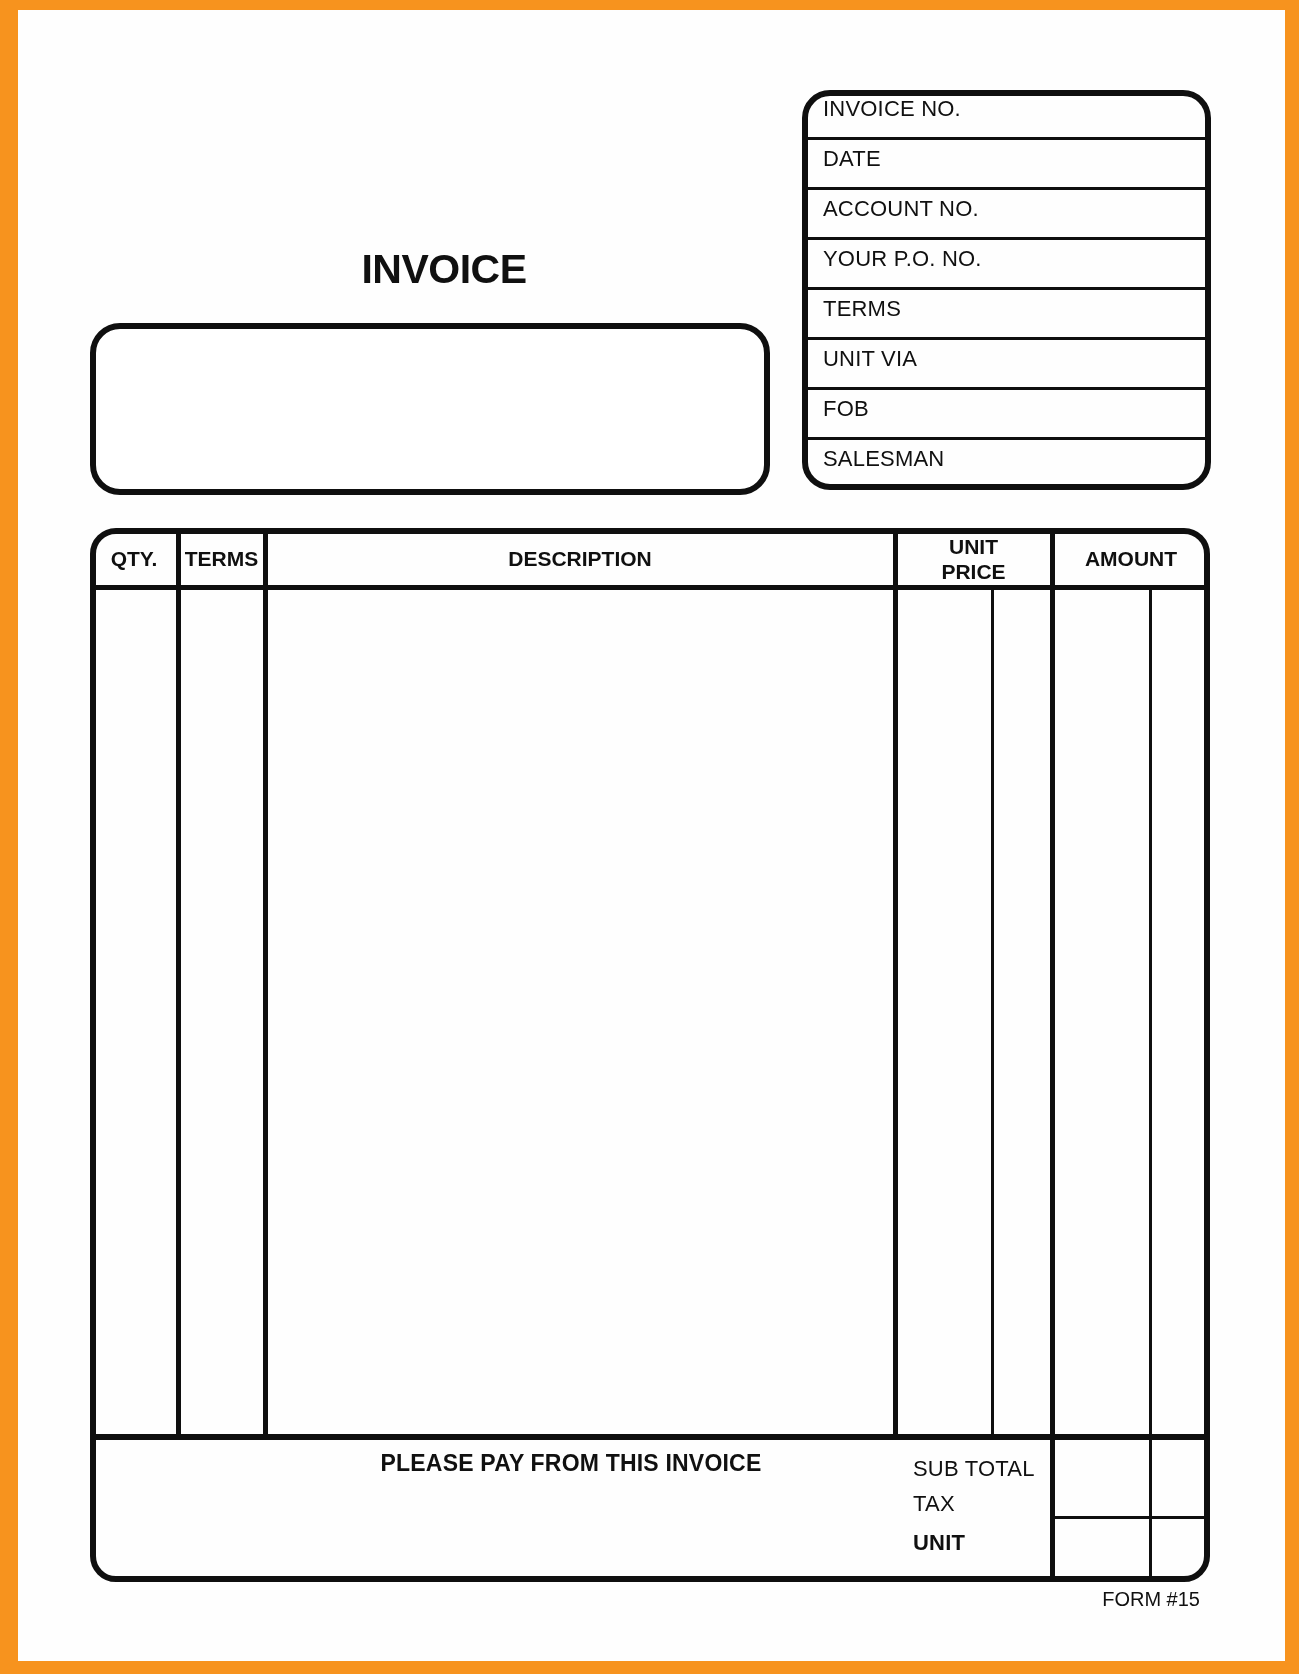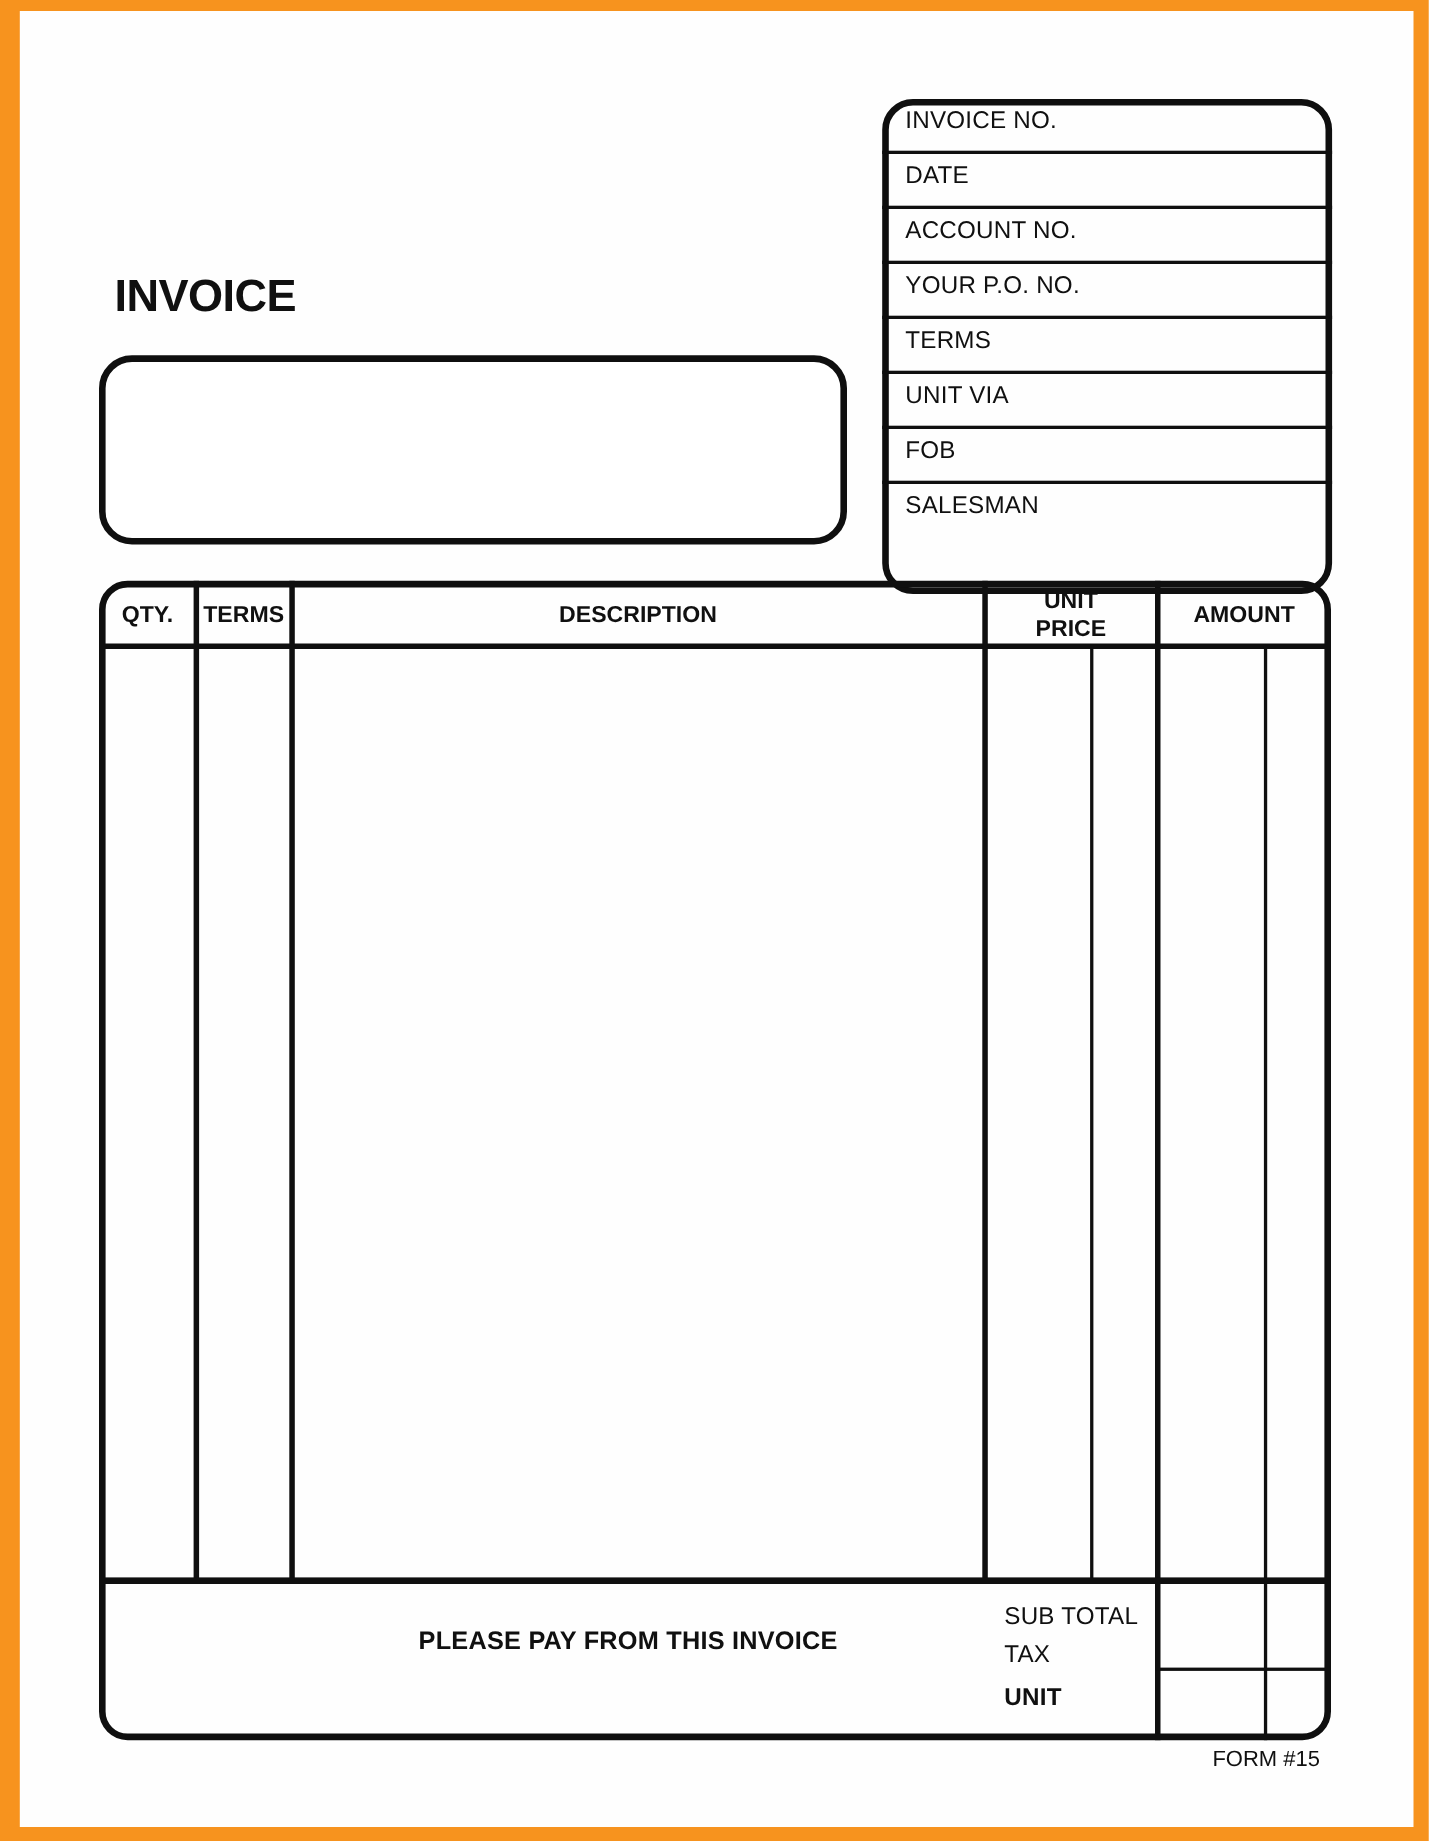--- a/index.html
+++ b/index.html
@@ -17,31 +17,32 @@
     position: absolute; inset: 0;
     border-style: solid;
     border-color: #f7931e;
     border-width: 10px 14px 13px 18px;
     box-sizing: border-box;
     pointer-events: none;
     z-index: 50;
   }
   .title {
     position: absolute; left: 104px; top: 246px; width: 680px;
+    text-align: center;
     font-size: 41px; font-weight: bold; letter-spacing: -0.5px;
   }
   
   .addr-box {
     position: absolute; left: 90px; top: 323px; width: 680px; height: 172px;
     border: 6px solid #0f0f0f; border-radius: 30px; box-sizing: border-box;
     background: #fff;
   }
   
   .info-box {
-    position: absolute; left: 802px; top: 90px; width: 409px; height: 450px;
+    position: absolute; left: 802px; top: 90px; width: 409px; height: 400px;
   }
   .info-frame {
     position: absolute; inset: 0;
     border: 6px solid #0f0f0f; border-radius: 28px; box-sizing: border-box;
     pointer-events: none; z-index: 5;
   }
   .info-row {
     position: absolute; left: 0; width: 100%; height: 50px;
     box-sizing: border-box;
   }
@@ -62,21 +63,21 @@
   .vline, .hline { position: absolute; background: #0f0f0f; }
   .hcell {
     position: absolute; top: 4px; height: 55px;
     display: flex; align-items: center; justify-content: center;
     font-size: 21px; font-weight: bold; text-align: center; line-height: 1.15;
   }
   .hcell .wrapnarrow { display: inline-block; width: 82px; }
   .blank-cell { position: absolute; }
   .pay-msg {
     position: absolute; left: 0; top: 922px; width: 962px;
-    text-align: center; font-size: 23px; font-weight: bold; letter-spacing: 0.2px; margin-top: 28px;
+    text-align: center; font-size: 23px; font-weight: bold; letter-spacing: 0.2px;
   }
   .tot-label { position: absolute; left: 823px; font-size: 22px; letter-spacing: 0.2px; }
   .tot-label.subtotal { top: 928px; }
   .tot-label.tax { top: 963px; }
   .tot-label.total { top: 1002px; font-weight: bold; }
   .form-no {
     position: absolute; left: 960px; top: 1588px; width: 240px;
     text-align: right; font-size: 20px;
   }
 </style>

